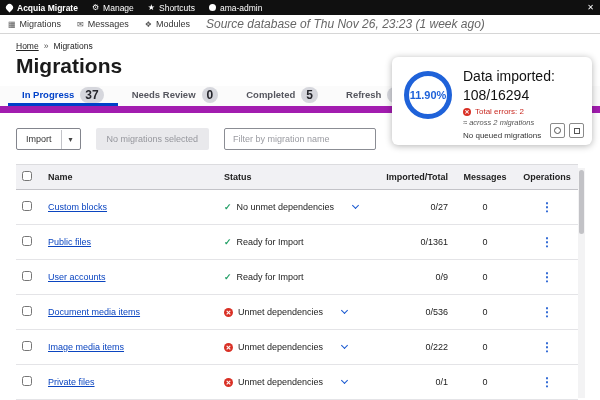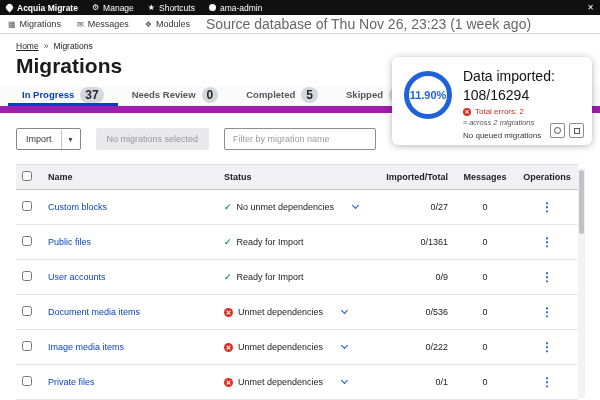--- a/index.html
+++ b/index.html
@@ -13,21 +13,21 @@
   .brand { font-weight:bold; }
   .drop-logo { width:7px; height:7px; background:#fff; border-radius:50% 50% 50% 0; transform:rotate(-45deg); display:inline-block; }
   .avatar-dot { width:7px; height:7px; background:#fff; border-radius:50%; display:inline-block; }
   .admin-close { margin-left:auto; font-size:8px; color:#fff; }
 
   
   .toolbar { height:19px; background:#fff; border-bottom:1px solid #d6d6d6; display:flex;
              align-items:center; padding:0 8px; gap:16px; font-size:9px; color:#333; }
   .tool-item { display:flex; align-items:center; gap:4px; cursor:pointer; }
   .tool-icon { font-size:8px; color:#555; }
-  .source-note { color:#666; font-size:14px;text-align:right; }
+  .source-note { font-style:italic; color:#666; font-size:12px;text-align:right; }
 
   
   .breadcrumb { padding:7px 16px 0; font-size:8.5px; color:#222; display:flex; gap:5px; align-items:center; }
   .breadcrumb a { color:#222; text-decoration:underline; cursor:pointer; }
   .crumb-sep { color:#555; }
   .page-title { padding:3px 16px 8px; font-size:21px; font-weight:bold; color:#1b1b1b; }
 
   
   .tabs { display:flex; align-items:stretch; height:27px; background:#fbfbfb; border-bottom:7px solid #a21caf; padding:0 8px; }
   .tab { display:flex; align-items:center; gap:6px; padding:0 14px; font-size:9.5px; font-weight:bold;
@@ -69,21 +69,21 @@
 
   
   table { width:562px; margin:14px 0 0 16px; border-collapse:collapse; font-size:9px; table-layout:fixed; }
   col.c-check{width:26px;} col.c-name{width:176px;} col.c-status{width:158px;}
   col.c-imp{width:78px;} col.c-msg{width:62px;} col.c-ops{width:62px;}
   th { background:#f1f1f4; text-align:left; font-weight:bold; color:#222; padding:6px 6px;
        border-bottom:1px solid #c3c3c8; border-top:1px solid #dcdcdf; }
   td { padding:10px 6px; border-bottom:1px solid #e4e4e7; vertical-align:middle; }
   th.num, td.num { text-align:right; }
   th.ctr, td.ctr { text-align:center; }
-  .row-link { color:#0b45c0; cursor:pointer; }
+  .row-link { color:#0b45c0; text-decoration:underline; cursor:pointer; }
   .status-cell { display:flex; align-items:center; gap:5px; }
   .check-ico { color:#1f9e64; font-weight:bold; font-size:9px; }
   .err-ico { width:9px; height:9px; border-radius:50%; background:#d93025; color:#fff; font-size:6.5px;
              line-height:9px; text-align:center; font-weight:bold; flex:none; }
   .chev { width:5px; height:5px; border-right:1.6px solid #1757d0; border-bottom:1.6px solid #1757d0;
           transform:rotate(45deg); display:inline-block; margin-left:14px; margin-top:-3px; cursor:pointer; }
   .ops-dots { color:#1757d0; font-size:12px; font-weight:bold; cursor:pointer; }
   input[type=checkbox] { width:10px; height:10px; cursor:pointer; }
 
   
@@ -141,24 +141,20 @@
     <span>In Progress</span>
     <span class="badge">37</span>
   </span>
   <span class="tab">
     <span>Needs Review</span>
     <span class="badge">0</span>
   </span>
   <span class="tab">
     <span>Completed</span>
     <span class="badge">5</span>
-  </span>
-  <span class="tab">
-    <span>Skipped</span>
-    <span class="badge">1</span>
   </span>
   <span class="tab">
     <span>Refresh</span>
     <span class="badge">0</span>
   </span>
 </div>
 
 <div class="progress-card">
   <div class="ring">
     <span>11.90%</span>

